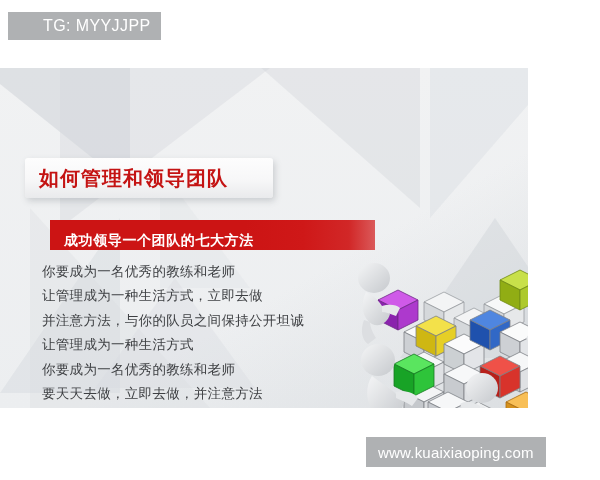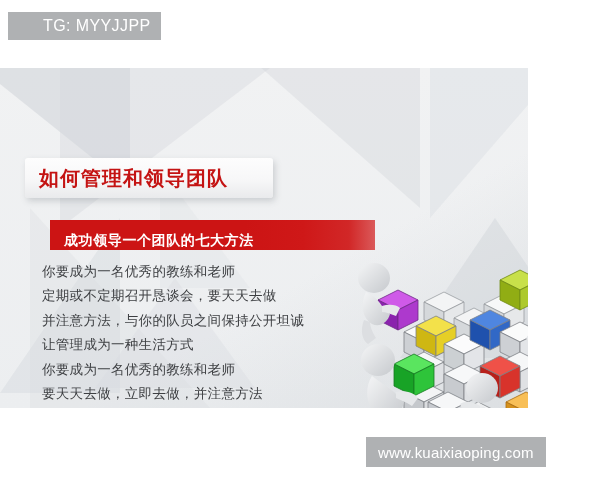--- a/index.html
+++ b/index.html
@@ -107,21 +107,21 @@
     <div id="title-bar">
       <div id="title-text">如何管理和领导团队</div>
     </div>
 
     <div id="subtitle-bar">
       <div id="subtitle-text">成功领导一个团队的七大方法</div>
     </div>
 
     <div id="body-text">
       <div class="body-line">你要成为一名优秀的教练和老师</div>
-      <div class="body-line">定期或不定期召开恳谈会，要天天去做</div>
+      <div class="body-line">让管理成为一种生活方式，立即去做</div>
       <div class="body-line">并注意方法，与你的队员之间保持公开坦诚</div>
       <div class="body-line">让管理成为一种生活方式</div>
       <div class="body-line">你要成为一名优秀的教练和老师</div>
       <div class="body-line">要天天去做，立即去做，并注意方法</div>
       <div class="body-line">保持铁的纪律</div>
     </div>
 
     <div id="illustration">
       <svg id="illu-svg" width="240" height="205" viewBox="0 0 240 205">
         <defs>

